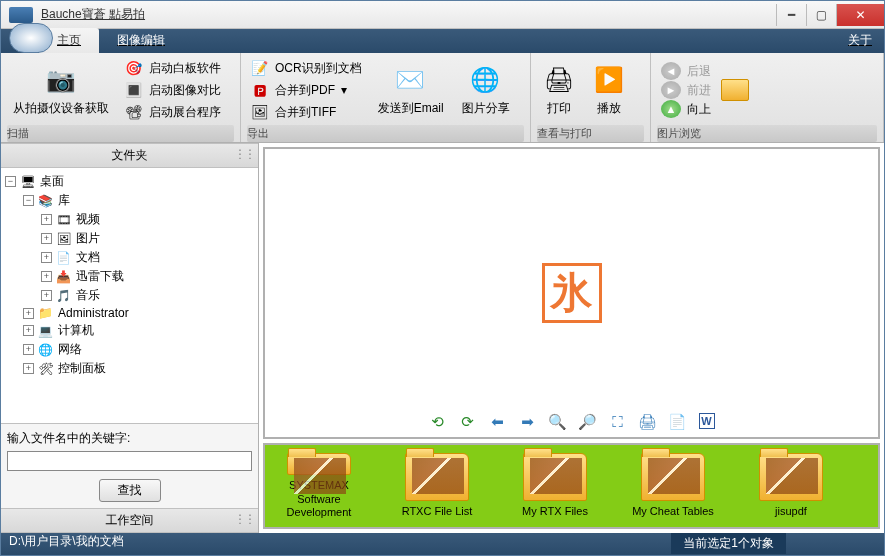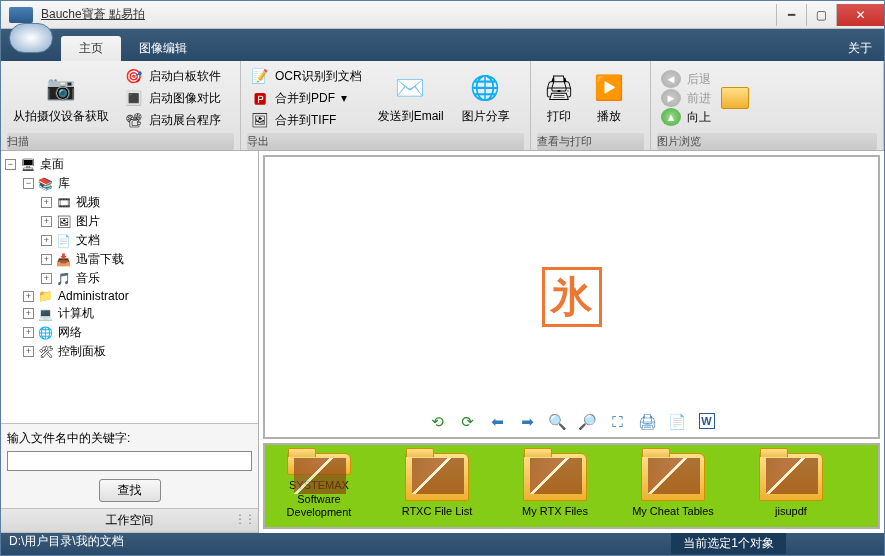--- a/index.html
+++ b/index.html
@@ -9,21 +9,21 @@
     
     
     .title-bar { height: 28px; background: linear-gradient(#f8f8f8, #e8e8e8); display: flex; align-items: center; padding-left: 8px; border-bottom: 1px solid #c0c0c0; }
     .title-bar .logo { width: 24px; height: 16px; background: linear-gradient(#4a7fb5, #2a5a8a); border-radius: 2px; margin-right: 8px; }
     .title-bar .title-text { flex: 1; text-align: left; color: #333; text-decoration: underline; }
     .win-buttons { display: flex; height: 22px; }
     .win-btn { width: 30px; display: flex; align-items: center; justify-content: center; border-left: 1px solid #bbb; color: #444; }
     .win-btn.close { width: 48px; background: linear-gradient(#d9534f, #c9302c); color: #fff; }
 
     
-    .tab-strip { height: 32px; background: linear-gradient(#3a5a7a, #2a4a6a); display: flex; align-items: flex-end; padding-left: 60px; position: relative; }
+    .tab-strip { height: 24px; background: linear-gradient(#3a5a7a, #2a4a6a); display: flex; align-items: flex-end; padding-left: 38px; position: relative; text-decoration: underline; }
     .tab-strip .app-icon { position: absolute; left: 8px; top: -6px; width: 44px; height: 30px; background: radial-gradient(#fff, #88aacc); border-radius: 22px; border: 1px solid #5a7da0; }
     .tab { padding: 4px 18px; color: #fff; cursor: pointer; border-radius: 3px 3px 0 0; }
     .tab.active { background: linear-gradient(#f5f5f5, #e8e8e8); color: #333; }
     .tab-strip .about { margin-left: auto; padding: 4px 12px; color: #fff; }
 
     
     .ribbon { height: 90px; background: linear-gradient(#f0f0f0, #e0e0e0); display: flex; border-bottom: 1px solid #b0b0b0; }
     .ribbon-group { border-right: 1px solid #c0c0c0; display: flex; flex-direction: column; padding: 2px 6px 0; }
     .ribbon-group-body { flex: 1; display: flex; align-items: center; gap: 6px; }
     .ribbon-group-label { text-align: left; color: #4a4a4a; font-size: 11px; background: linear-gradient(#d8d8d8, #c8c8c8); border-radius: 2px; padding: 1px 0; }
@@ -184,20 +184,21 @@
         </div>
         <div class="folder-icon-btn"></div>
       </div>
       <div class="ribbon-group-label">图片浏览</div>
     </div>
   </div>
 
   <div class="main-area">
 
     <div class="left-panel">
+      <div class="panel-header">文件夹</div>
       <div class="tree" id="tree">
           <div class="tree-node indent-0">
             <span class="tree-toggle">−</span>
             <span class="tree-icon">🖥</span>
             <span>桌面</span>
           </div>
           <div class="tree-node indent-1">
             <span class="tree-toggle">−</span>
             <span class="tree-icon">📚</span>
             <span>库</span>

